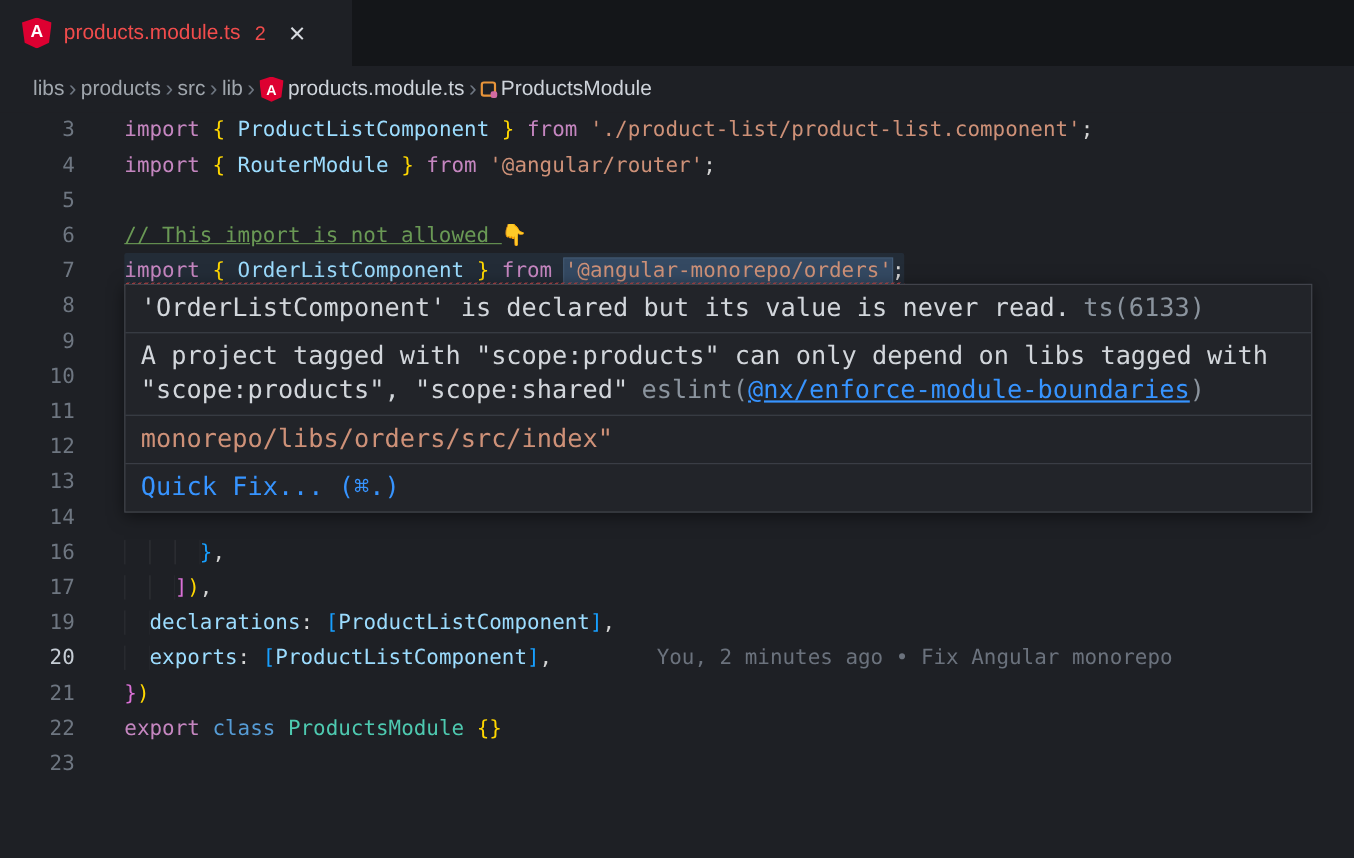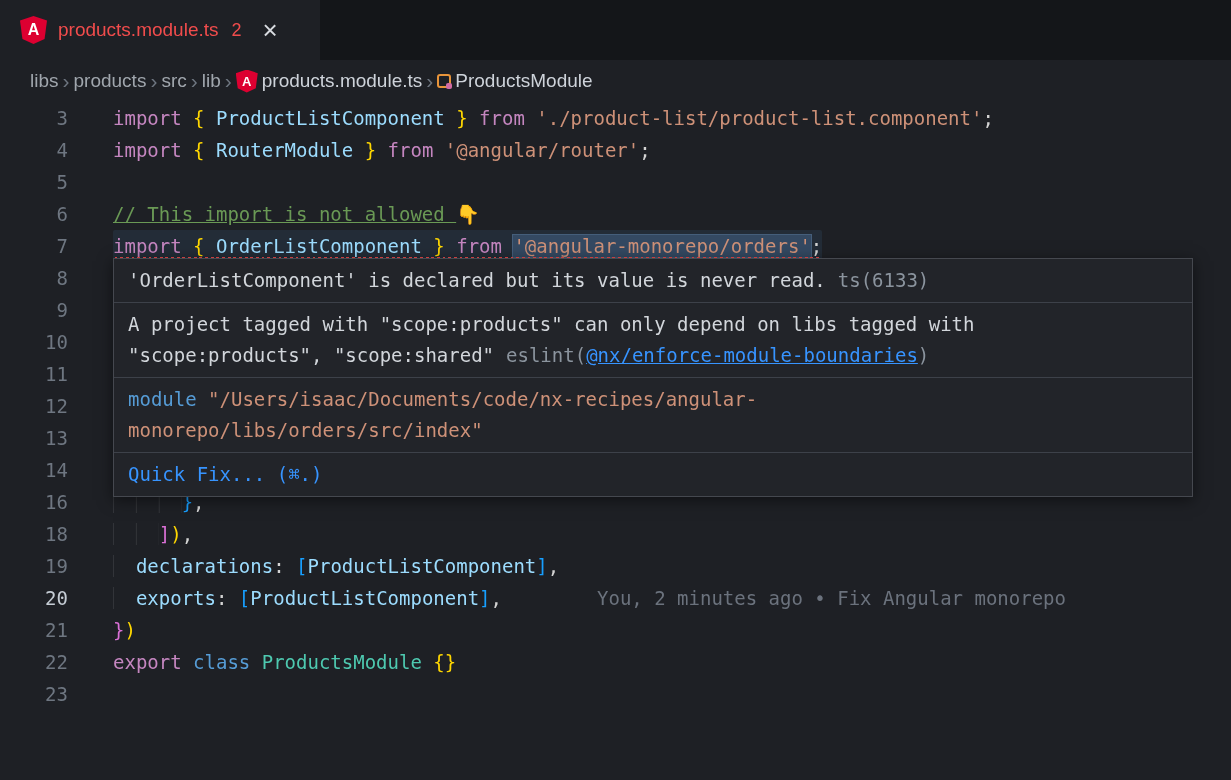--- a/index.html
+++ b/index.html
@@ -89,21 +89,21 @@
   .blame { color: var(--blame, #6b727d); margin-left:95px; font-size:19px; }
 
   
   .hover {
     position:absolute; left:113px; top:156px; width:1080px;
     background: var(--bg-popup, #222429);
     border:1px solid var(--border-popup, #45484f);
     box-shadow: 0 3px 14px rgba(0,0,0,0.5);
     z-index:5;
     font-family:"DejaVu Sans Mono","Liberation Mono",monospace;
-    font-size:19px; color:#d2d6db;
+    font-size:23px; color:#d2d6db;
   }
   .hv-sec { padding:6px 14px; line-height:31px; }
   .hv-div { height:1px; background:#3d4149; }
   .hv-src { color:#8b949e; }
   .hv-src.gap { margin-left:12px; }
   .hv-link { color: var(--link, #3794ff); text-decoration:underline; cursor:pointer; }
   .hv-actions { padding:6px 14px; line-height:31px; display:flex; gap:38px; }
   .hv-actions a { color: var(--link, #3794ff); cursor:pointer; text-decoration:none; }
 </style>
 </head>
@@ -182,21 +182,21 @@
       </div>
       <div class="line">
         <div class="ln">14</div>
         <div class="code"><span class="tokens"></span></div>
       </div>
       <div class="line">
         <div class="ln">16</div>
         <div class="code"><span class="tokens"><span class="tk-ws">      </span><span class="tk-b3">}</span><span class="tk-pun">,</span></span></div>
       </div>
       <div class="line">
-        <div class="ln">18</div>
+        <div class="ln">17</div>
         <div class="code"><span class="tokens"><span class="tk-ws">    </span><span class="tk-b2">]</span><span class="tk-b1">)</span><span class="tk-pun">,</span></span></div>
       </div>
       <div class="line">
         <div class="ln">19</div>
         <div class="code"><span class="tokens"><span class="tk-ws">  </span><span class="tk-prop">declarations</span><span class="tk-pun">: </span><span class="tk-b3">[</span><span class="tk-comp">ProductListComponent</span><span class="tk-b3">]</span><span class="tk-pun">,</span></span></div>
       </div>
       <div class="line">
         <div class="ln active">20</div>
         <div class="code"><span class="tokens"><span class="tk-ws">  </span><span class="tk-prop">exports</span><span class="tk-pun">: </span><span class="tk-b3">[</span><span class="tk-comp">ProductListComponent</span><span class="tk-b3">]</span><span class="tk-pun">,</span></span><span class="blame">You, 2 minutes ago • Fix Angular monorepo</span></div>
       </div>
@@ -221,23 +221,20 @@
     <div class="hv-div"></div>
     <div class="hv-sec">
       <div>A project tagged with "scope:products" can only depend on libs tagged with</div>
       <div>
         <span>"scope:products", "scope:shared"</span><span class="hv-src gap">eslint(</span><a class="hv-link">@nx/enforce-module-boundaries</a><span class="hv-src">)</span>
       </div>
     </div>
     <div class="hv-div"></div>
     <div class="hv-sec">
       <div>
-        <span class="tk-kw2">module</span><span> </span><span class="tk-str">"/Users/isaac/Documents/code/nx-recipes/angular-</span>
-      </div>
-      <div>
         <span class="tk-str">monorepo/libs/orders/src/index"</span>
       </div>
     </div>
     <div class="hv-div"></div>
     <div class="hv-actions">
       <a>Quick Fix... (⌘.)</a>
     </div>
   </div>
 </div>
 

